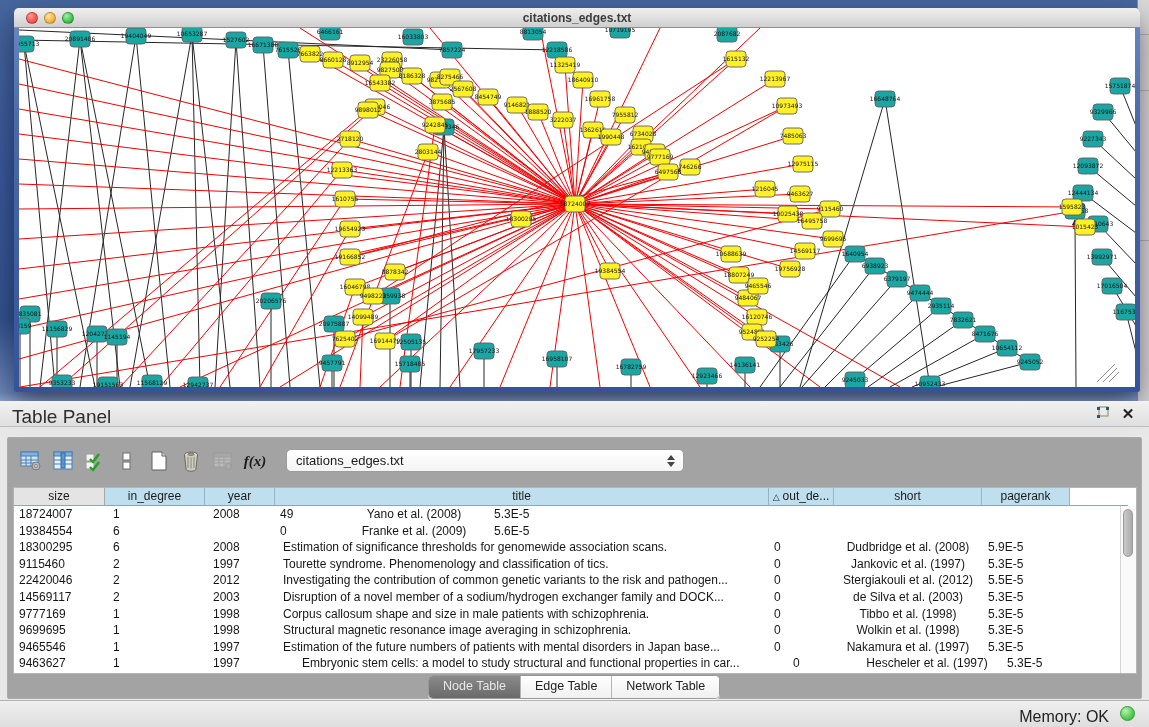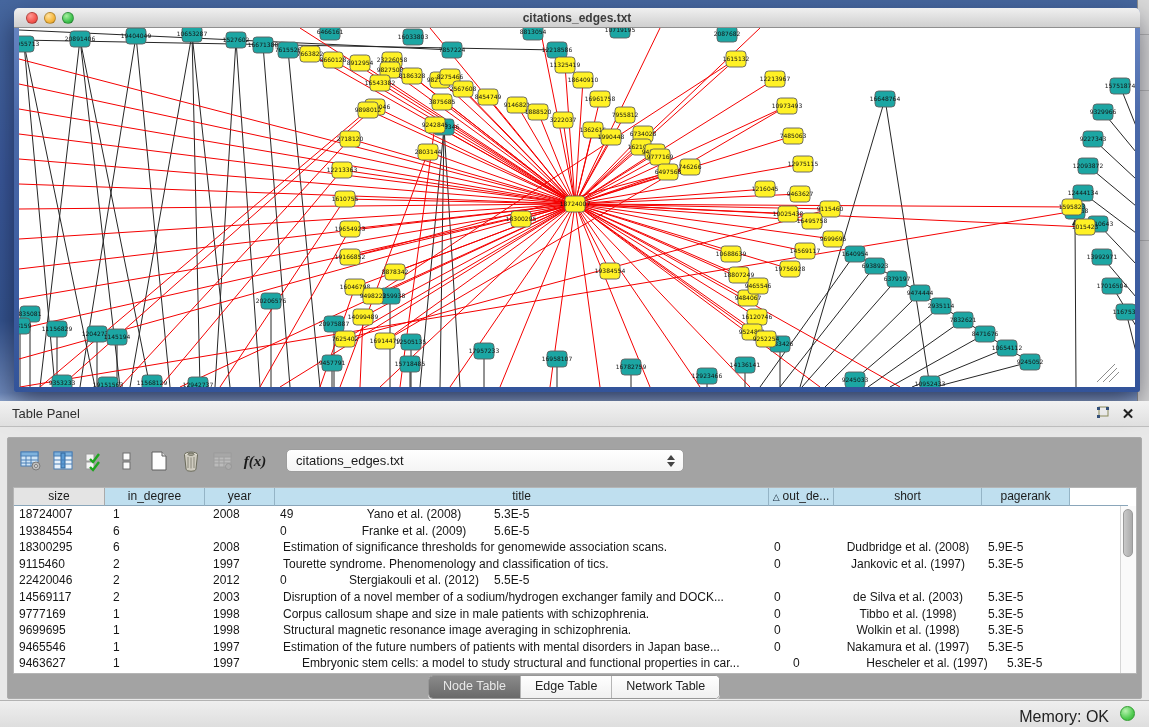--- a/index.html
+++ b/index.html
@@ -26,21 +26,21 @@
     font-size:12px;font-weight:bold;color:#3c3c3c;}
   .tl{position:absolute;top:4px;width:12px;height:12px;border-radius:50%;box-sizing:border-box;border:1px solid rgba(0,0,0,.25);}
   .tl.red{left:12px;background:radial-gradient(circle at 35% 30%,#ff9a94,#f55750 60%,#d8423c);}
   .tl.yellow{left:30px;background:radial-gradient(circle at 35% 30%,#ffe2a0,#f6b73e 60%,#d99a24);}
   .tl.green{left:48px;background:radial-gradient(circle at 35% 30%,#a8f0a0,#3fc34f 60%,#2da03c);}
   .canvas{position:absolute;left:5px;top:20px;width:1116px;height:359px;background:#ffffff;overflow:hidden;}
 
   
   .panel-bar{position:absolute;left:0;top:401px;width:1149px;height:26px;
     background:linear-gradient(180deg,#f2f2f2,#dfdfdf);border-bottom:1px solid #bdbdbd;box-sizing:border-box;}
-  .panel-bar .ptitle{position:absolute;left:12px;top:5px;font-size:13px;color:#2e2e2e;}
+  .panel-bar .ptitle{position:absolute;left:12px;top:5px;font-size:19px;color:#2e2e2e;}
   .panel-bar .pbtn{position:absolute;top:4px;width:18px;height:18px;cursor:default;}
   .panel-bar .float{right:36px;}
   .panel-bar .close{right:12px;font-size:15px;font-weight:bold;color:#222;text-align:center;line-height:18px;}
 
   .panel-box{position:absolute;left:7px;top:437px;width:1135px;height:262px;
     border:1px solid #ababab;border-radius:2px;background:#a3a3a3;box-sizing:border-box;}
 
   .toolbar{position:absolute;left:10px;top:8px;height:30px;display:flex;align-items:center;gap:6px;}
   .tbtn{width:26px;height:26px;display:flex;align-items:center;justify-content:center;}
   .fx{font-family:"Liberation Serif",serif;font-style:italic;font-weight:bold;font-size:15px;color:#1a1a1a;}
@@ -928,20 +928,21 @@
           <div class="td c-year" style="width: 70px;">1997</div>
           <div class="td c-title" style="width: 494px;">Tourette syndrome. Phenomenology and classification of tics.</div>
           <div class="td c-out_degree" style="width: 65px;">0</div>
           <div class="td c-short" style="width: 148px;">Jankovic et al. (1997)</div>
           <div class="td c-pagerank" style="width: 88px;">5.3E-5</div>
         </div>
         <div class="trow">
           <div class="td c-name" style="width: 91px;">22420046</div>
           <div class="td c-in_degree" style="width: 100px;">2</div>
           <div class="td c-year" style="width: 70px;">2012</div>
+          <div class="td c-title" style="width: 494px;">Investigating the contribution of common genetic variants to the risk and pathogen...</div>
           <div class="td c-out_degree" style="width: 65px;">0</div>
           <div class="td c-short" style="width: 148px;">Stergiakouli et al. (2012)</div>
           <div class="td c-pagerank" style="width: 88px;">5.5E-5</div>
         </div>
         <div class="trow">
           <div class="td c-name" style="width: 91px;">14569117</div>
           <div class="td c-in_degree" style="width: 100px;">2</div>
           <div class="td c-year" style="width: 70px;">2003</div>
           <div class="td c-title" style="width: 494px;">Disruption of a novel member of a sodium/hydrogen exchanger family and DOCK...</div>
           <div class="td c-out_degree" style="width: 65px;">0</div>

